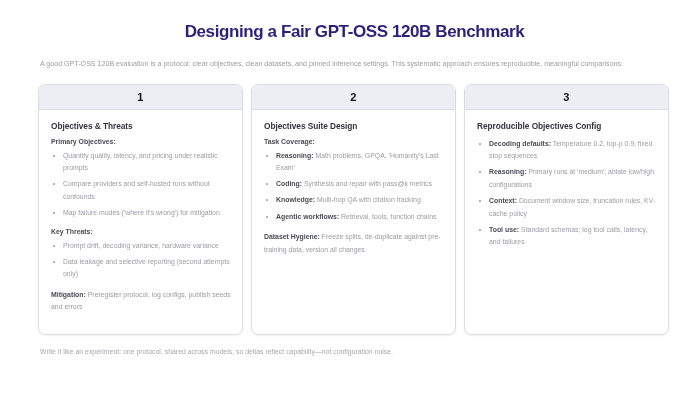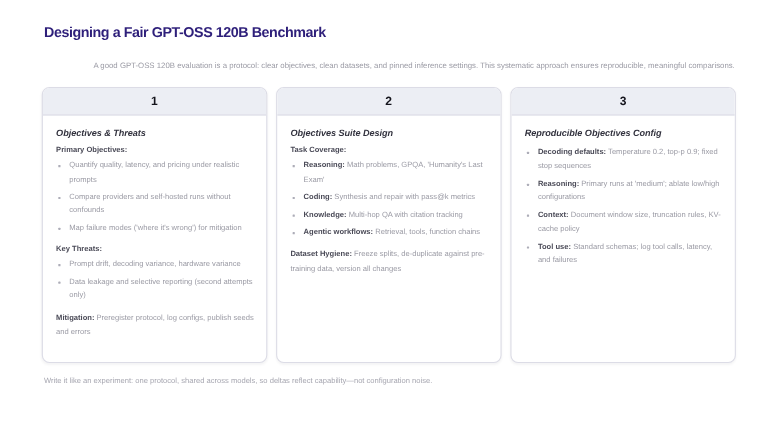--- a/index.html
+++ b/index.html
@@ -17,38 +17,38 @@
   }
   .page {
     width: 700px;
     height: 400px;
     padding: 22px 31px 0 38px;
     position: relative;
   }
 
   
   .page-title {
-    font-size: 13px;
+    font-size: 17px;
     font-weight: 700;
     letter-spacing: -0.4px;
     color: #2e1f7a;
     margin: 0;
     padding: 0 0 0 2px;
     line-height: 1.2;
+    text-align: center;
   }
 
   
   .intro {
     margin: 16px 0 0 2px;
     font-size: 7.1px;
     line-height: 1.75;
     color: #9a9aa4;
     max-width: 628px;
     font-weight: 400;
-    text-align: right;
   }
 
   
   .cards {
     display: flex;
     gap: 8px;
     margin-top: 13px;
   }
   .card {
     flex: 1 1 0;
@@ -80,21 +80,20 @@
     padding: 11px 11px 10px 12px;
     flex: 1;
     overflow: hidden;
   }
   .card-title {
     font-size: 8.3px;
     font-weight: 700;
     color: #32323e;
     margin: 0 0 7px 0;
     letter-spacing: -0.05px;
-    font-style: italic;
   }
   .sub-label {
     font-size: 6.9px;
     font-weight: 700;
     color: #4a4a57;
     margin: 0 0 5px 0;
   }
   ul.bullets {
     list-style: none;
     margin: 0 0 0 0;

